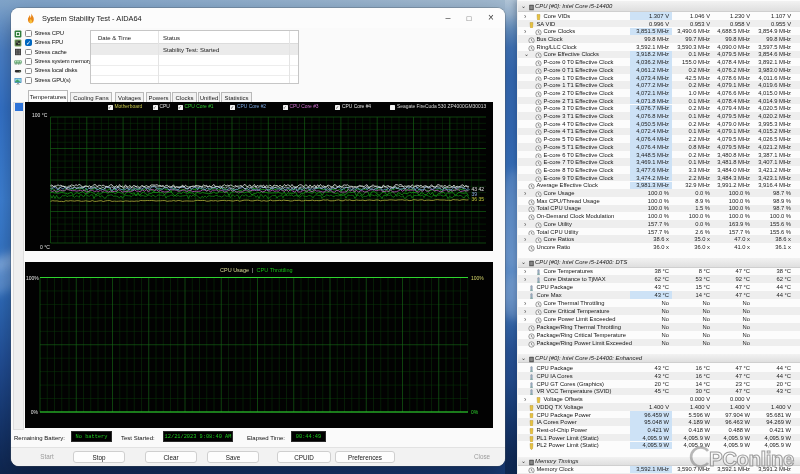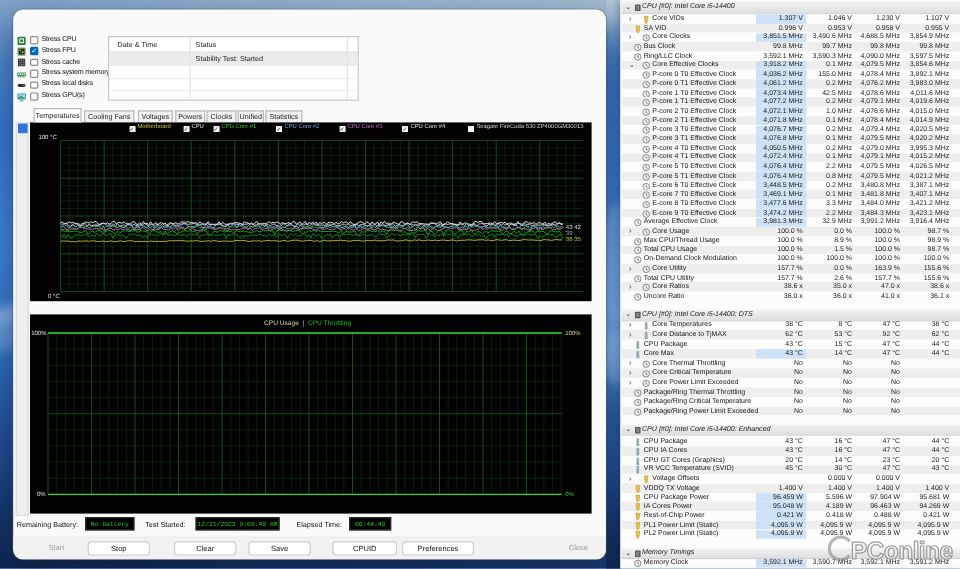--- a/index.html
+++ b/index.html
@@ -78,20 +78,30 @@
 <body>
 <div id="root">
 <div id="wall"></div>
     <div id="gapwall" style="position:absolute;left:505px;top:0;width:12px;height:474px;background:linear-gradient(#b2c6d8 0%,#9cb8d4 3%,#6f9cce 6%,#477fc8 10%,#3a74c4 16%,#3a76c8 28%,#3e7ed0 38%,#4f8cd8 44%,#5d97de 52%,#6ba2e4 58%,#5e95da 63%,#3a72bc 68%,#2c5ca6 74%,#27549c 80%,#1d4684 86%,#163972 91%,#122e5e 96%,#0f2a55 100%);"></div>
 <div class="streak" style="left:-30px;top:255px;width:70px;height:16px;transform:rotate(-18deg)"></div>
     <div class="streak" style="left:-20px;top:272px;width:45px;height:20px;transform:rotate(-25deg);opacity:0.6"></div>
 <div class="streak" style="left:496px;top:170px;width:40px;height:100px;opacity:0.55"></div>
 <div class="streak" style="left:500px;top:275px;width:32px;height:45px;opacity:0.65"></div>
 
 <div id="win">
+  <div id="titlebar">
+    <svg id="flame" width="10" height="11" viewBox="0 0 10 11">
+          <path d="M5 0.5C5.5 2 7.8 3 7.8 6.2 7.8 8.7 6.4 10.3 4.8 10.3 3.2 10.3 1.9 8.8 1.9 6.6 1.9 4.4 3.4 3.6 3.6 2.2 4.3 3 4.6 3.8 4.4 5 5.6 4.4 5.3 1.8 5 0.5Z" fill="#e8861a"></path>
+          <path d="M4.9 10.3C3.9 10.3 3.3 9.4 3.4 8.4 3.5 7.4 4.4 7 4.6 6.1 5.3 6.8 6.2 7.6 6.2 8.6 6.2 9.6 5.7 10.3 4.9 10.3Z" fill="#f6c03a"></path>
+        </svg>
+    <span id="title">System Stability Test - AIDA64</span>
+    <span class="wctl" style="left:430px">–</span>
+    <span class="wctl" style="left:451px;top:4px;font-size:7.5px">□</span>
+    <span class="wctl" style="left:473px;font-size:10px;font-weight:400">×</span>
+  </div>
   <span class="cki" style="left:3px;top:21.5px">
         <svg width="8" height="8" viewBox="0 0 8 8">
           <rect x="0.6" y="0.6" width="6.8" height="6.8" rx="1" fill="#2f7d3a"></rect>
           <rect x="2" y="2" width="4" height="4" fill="#eaf5ea"></rect>
           <rect x="2.9" y="2.9" width="2.2" height="2.2" fill="#2f7d3a"></rect>
         </svg>
       </span>
       <span class="ckbox" style="left:14px;top:22.0px"></span>
       <span class="ck" style="left:23.5px;top:21.7px">Stress CPU</span>
       <span class="cki" style="left:3px;top:30.9px">

